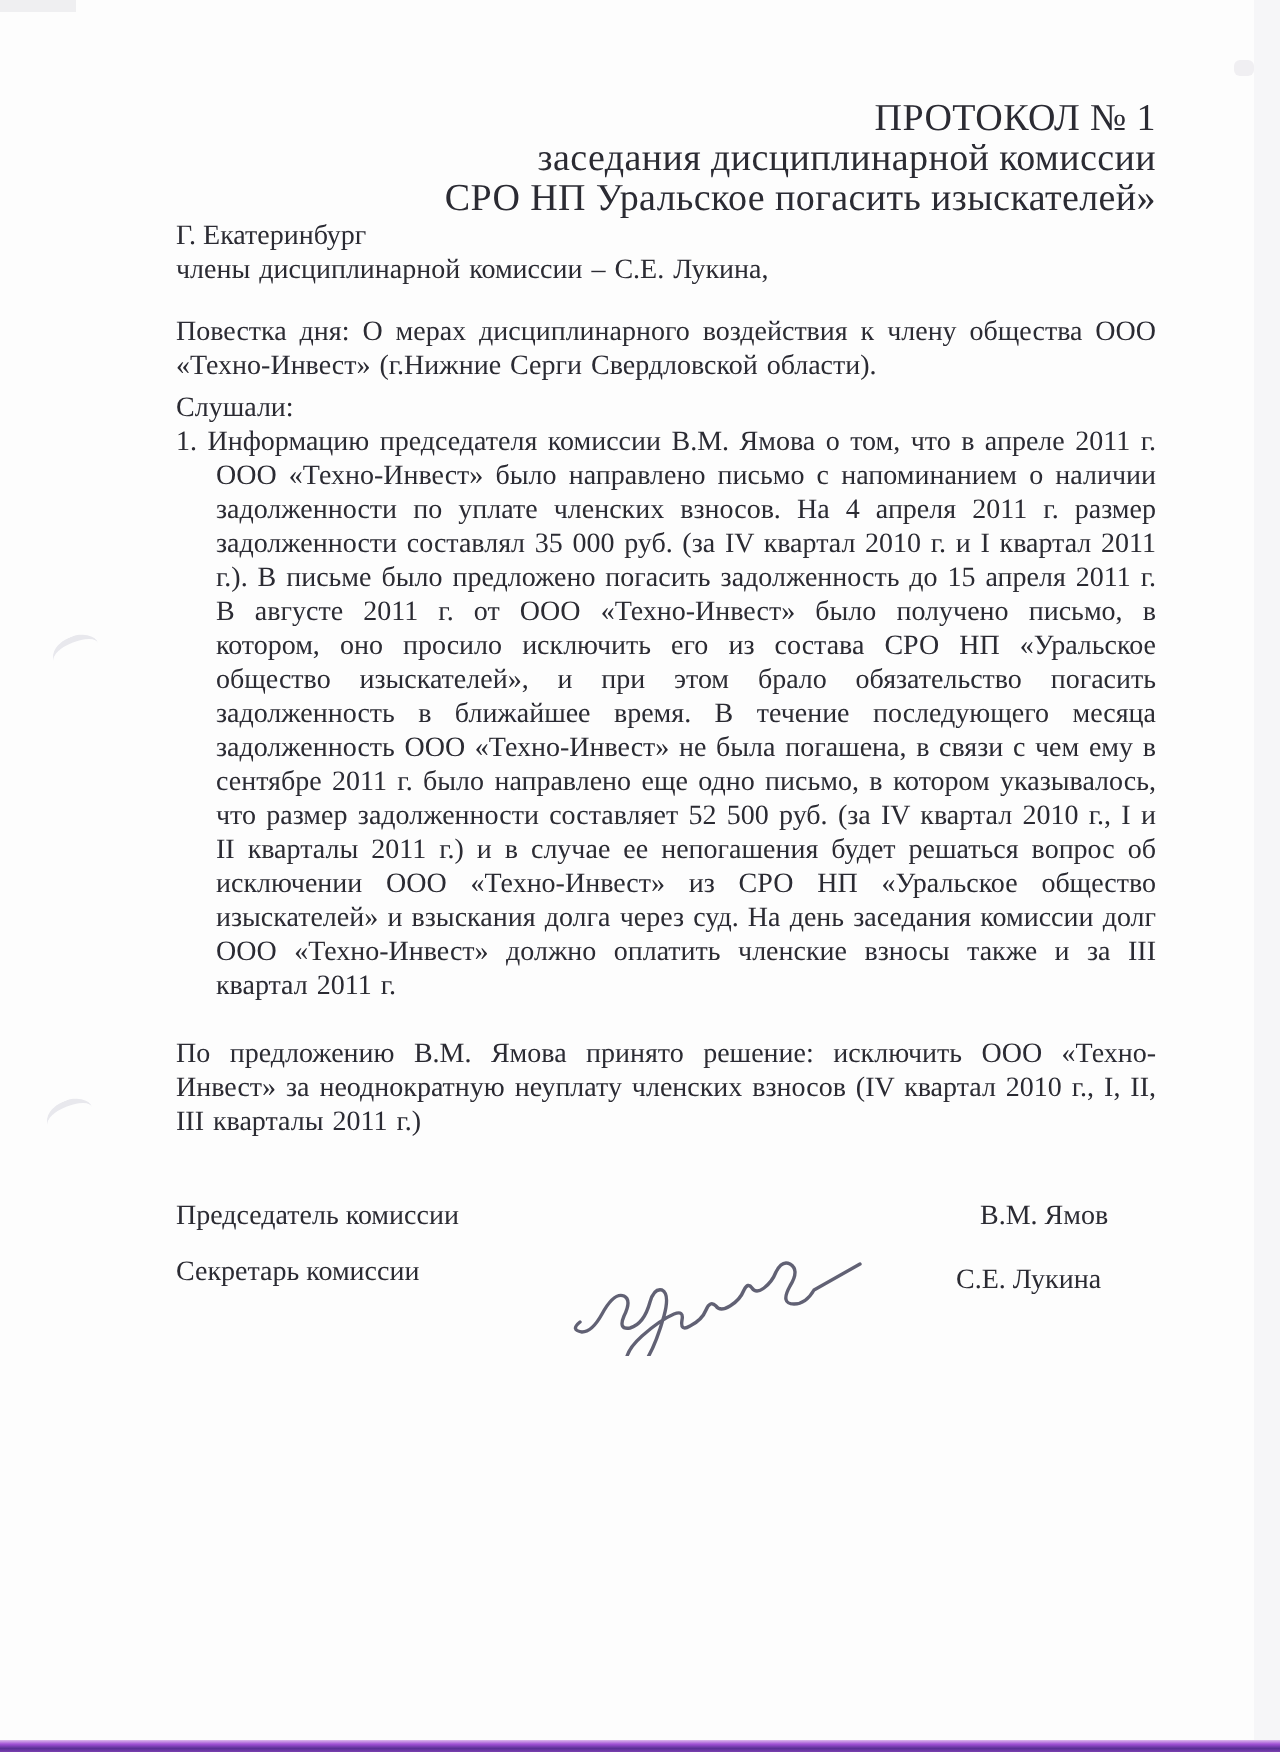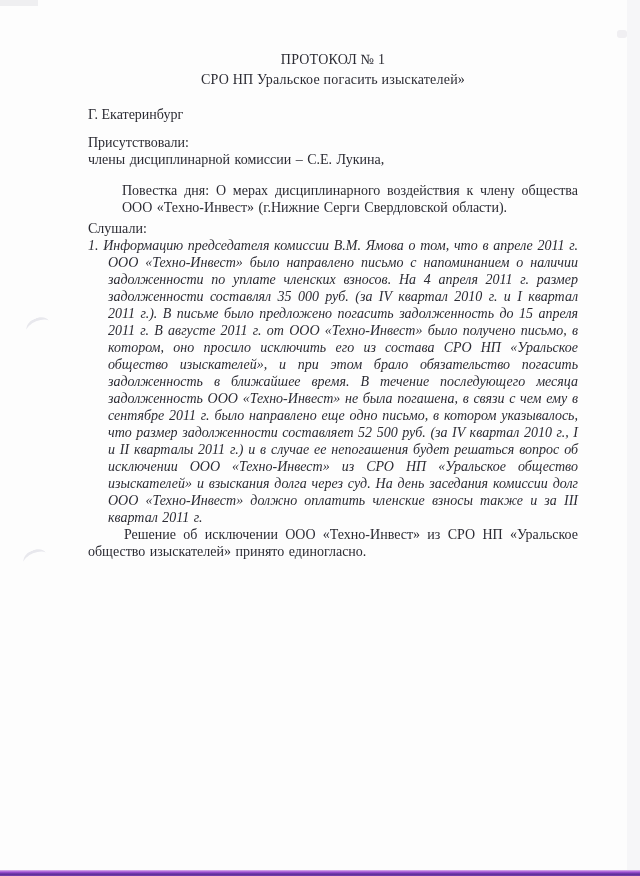--- a/index.html
+++ b/index.html
@@ -9,49 +9,48 @@
     background:#fdfdfd;
     font-family:"Liberation Serif","DejaVu Serif",serif;
     color:#2b2b33;
     overflow:hidden;
   }
   .content{
     position:absolute;
     left:88px;top:50px;width:490px;
   }
   .title-line{
-    text-align:center;
-    font-size:14px;
+    text-align:right;
+    font-size:19px;
     line-height:20px;
     letter-spacing:.2px;
     white-space:nowrap;
   }
   .meta-row{
     display:flex;
     align-items:flex-start;
     font-size:14px;
     line-height:17px;
-    margin-top:16px;
+    margin-top:0;
     gap:20px;
   }
   .meta-row .date{padding-top:3px;}
   .body-text{
     font-size:14px;
     line-height:17px;
     text-align:justify;
     word-spacing:1px;
     margin:0;
   }
   .attendees-heading{margin-top:11px;}
-  .agenda{margin-top:14px;margin-left:34px;}
+  .agenda{margin-top:14px;}
   .heard-heading{margin-top:4px;}
   .numbered-item{
     padding-left:20px;
     text-indent:-20px;
-    font-style:italic;
   }
   .discussion{margin-top:2px;}
   .decision-1{margin-top:17px;}
   .decision-2{text-indent:36px;}
   .sig-block{
     position:relative;
     margin-top:30px;
     height:110px;
     font-size:14px;
     line-height:17px;
@@ -94,36 +93,45 @@
   <div class="corner-tl"></div>
   <div class="corner-tr"></div>
   <div class="right-scan-band"></div>
   <div class="smudge smudge-1"></div>
   <div class="smudge smudge-2"></div>
 
   <div class="content">
 
     <div class="title-block">
       <div class="title-line">ПРОТОКОЛ № 1</div>
+      <div class="title-line">заседания дисциплинарной комиссии</div>
       <div class="title-line">СРО НП Уральское погасить изыскателей»</div>
     </div>
 
     <div class="meta-row">
       <span class="city">Г. Екатеринбург</span>
     </div>
 
-    <p class="body-text attendees-heading">Присутствовали:</p>
     <p class="body-text">члены дисциплинарной комиссии – С.Е. Лукина,</p>
 
     <p class="body-text agenda">Повестка дня: О мерах дисциплинарного воздействия к члену общества ООО «Техно-Инвест» (г.Нижние Серги Свердловской области).</p>
 
     <p class="body-text heard-heading">Слушали:</p>
     <p class="body-text numbered-item">1. Информацию председателя комиссии В.М. Ямова о том, что в апреле 2011 г. ООО «Техно-Инвест» было направлено письмо с напоминанием о наличии задолженности по уплате членских взносов. На 4 апреля 2011 г. размер задолженности составлял 35&nbsp;000 руб. (за IV квартал 2010 г. и I квартал 2011 г.). В письме было предложено погасить задолженность до 15 апреля 2011 г. В августе 2011 г. от ООО «Техно-Инвест» было получено письмо, в котором, оно просило исключить его из состава СРО НП «Уральское общество изыскателей», и при этом брало обязательство погасить задолженность в ближайшее время. В течение последующего месяца задолженность ООО «Техно-Инвест» не была погашена, в связи с чем ему в сентябре 2011 г. было направлено еще одно письмо, в котором указывалось, что размер задолженности составляет 52&nbsp;500 руб. (за IV квартал 2010 г., I и II кварталы 2011 г.) и в случае ее непогашения будет решаться вопрос об исключении ООО «Техно-Инвест» из СРО НП «Уральское общество изыскателей» и взыскания долга через суд. На день заседания комиссии долг ООО «Техно-Инвест» должно оплатить членские взносы также и за III квартал 2011 г.</p>
 
 
-    <p class="body-text decision-2">Решение об исключении ООО «Техно-Инвест» из СРО НП «Уральское общество изыскателей» принято единогласно.</p>
+    <p class="body-text decision-1">По предложению В.М. Ямова принято решение: исключить ООО «Техно-Инвест» за неоднократную неуплату членских взносов (IV квартал 2010 г., I, II, III кварталы 2011 г.)</p>
 
+    <div class="sig-block">
+      <span class="sig-role-1">Председатель комиссии</span>
+      <span class="sig-name-1">В.М. Ямов</span>
+      <span class="sig-role-2">Секретарь комиссии</span>
+      <span class="sig-name-2">С.Е. Лукина</span>
+      <svg class="sig-scribble" viewBox="0 0 160 60" fill="none" xmlns="http://www.w3.org/2000/svg">
+        <path d="M7,43 q-5,4 1,5 q5,0 10,-9 q6,-11 11,-9 q4,2 0,10 q-3,7 3,6 q7,-2 10,-13 q2,-7 6,-6 q4,2 1,13 q-6,21 -13,27 q-5,4 -6,-2 q-1,-7 8,-15 q9,-8 16,-11 q5,-2 4,3 q-1,6 4,3 q6,-3 8,-8 q2,-5 5,-2 q2,3 7,0 q5,-3 7,-8 q2,-4 4,-1 q2,3 6,0 q4,-3 6,-8 q3,-6 7,-4 q5,3 0,11 q-5,9 2,9 q6,0 10,-7 l23,-13" stroke="#45455c" stroke-width="1.7" stroke-linecap="round" opacity="0.85"></path>
+      </svg>
+    </div>
 
   </div>
 
   <div class="bottom-scan-bar"></div>
 
 </div>
 
 </body></html>

